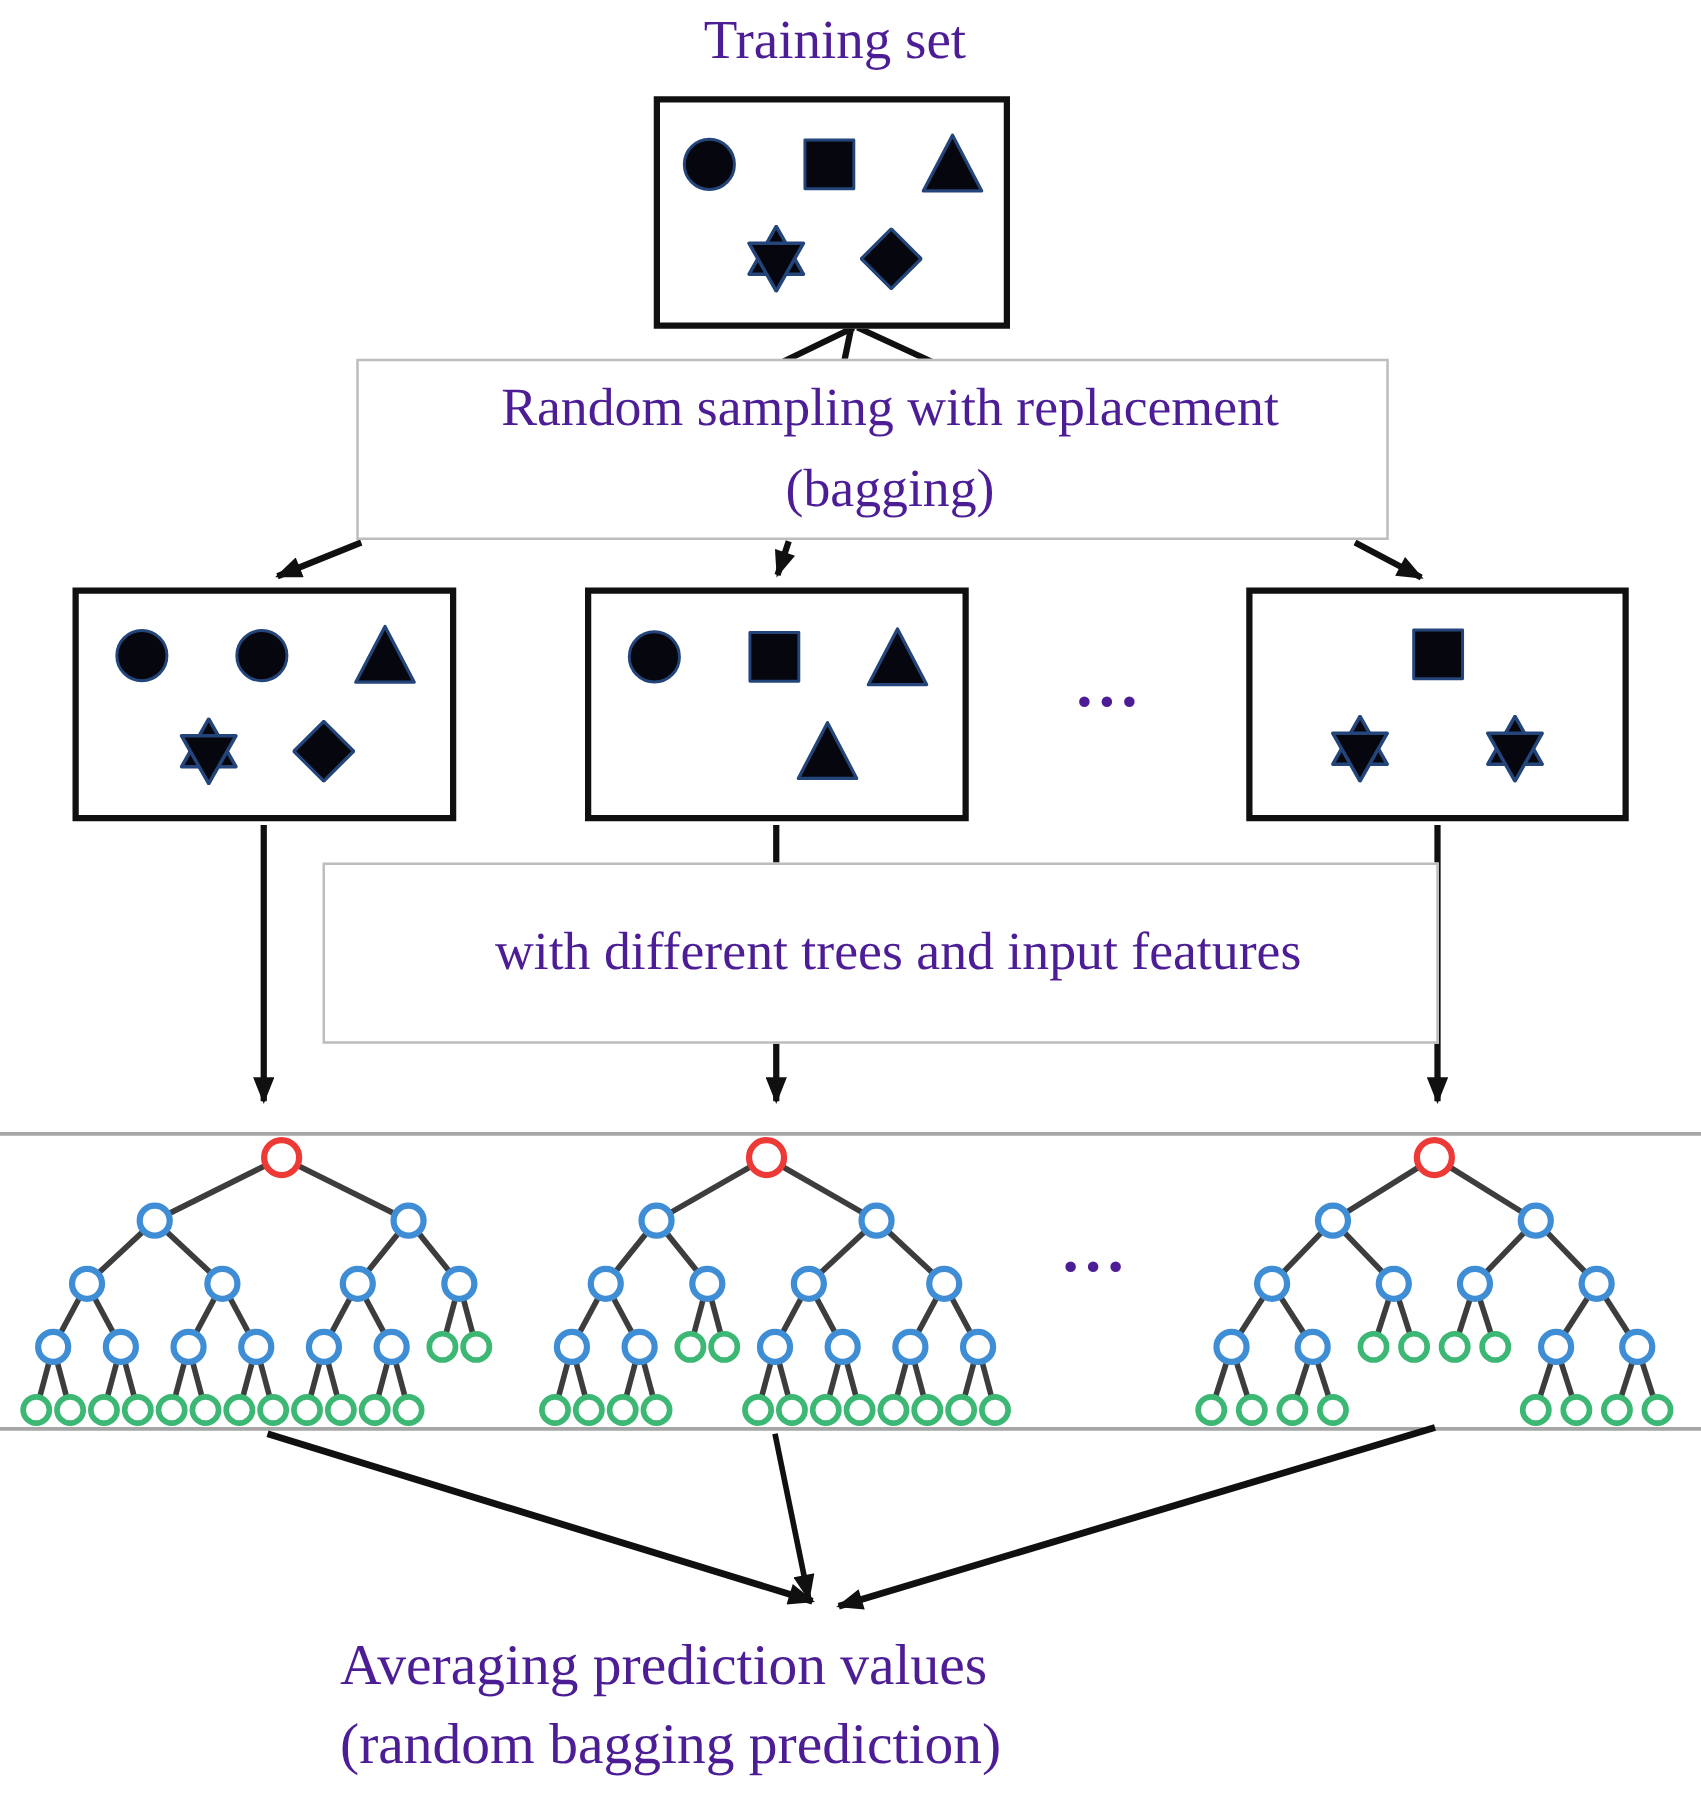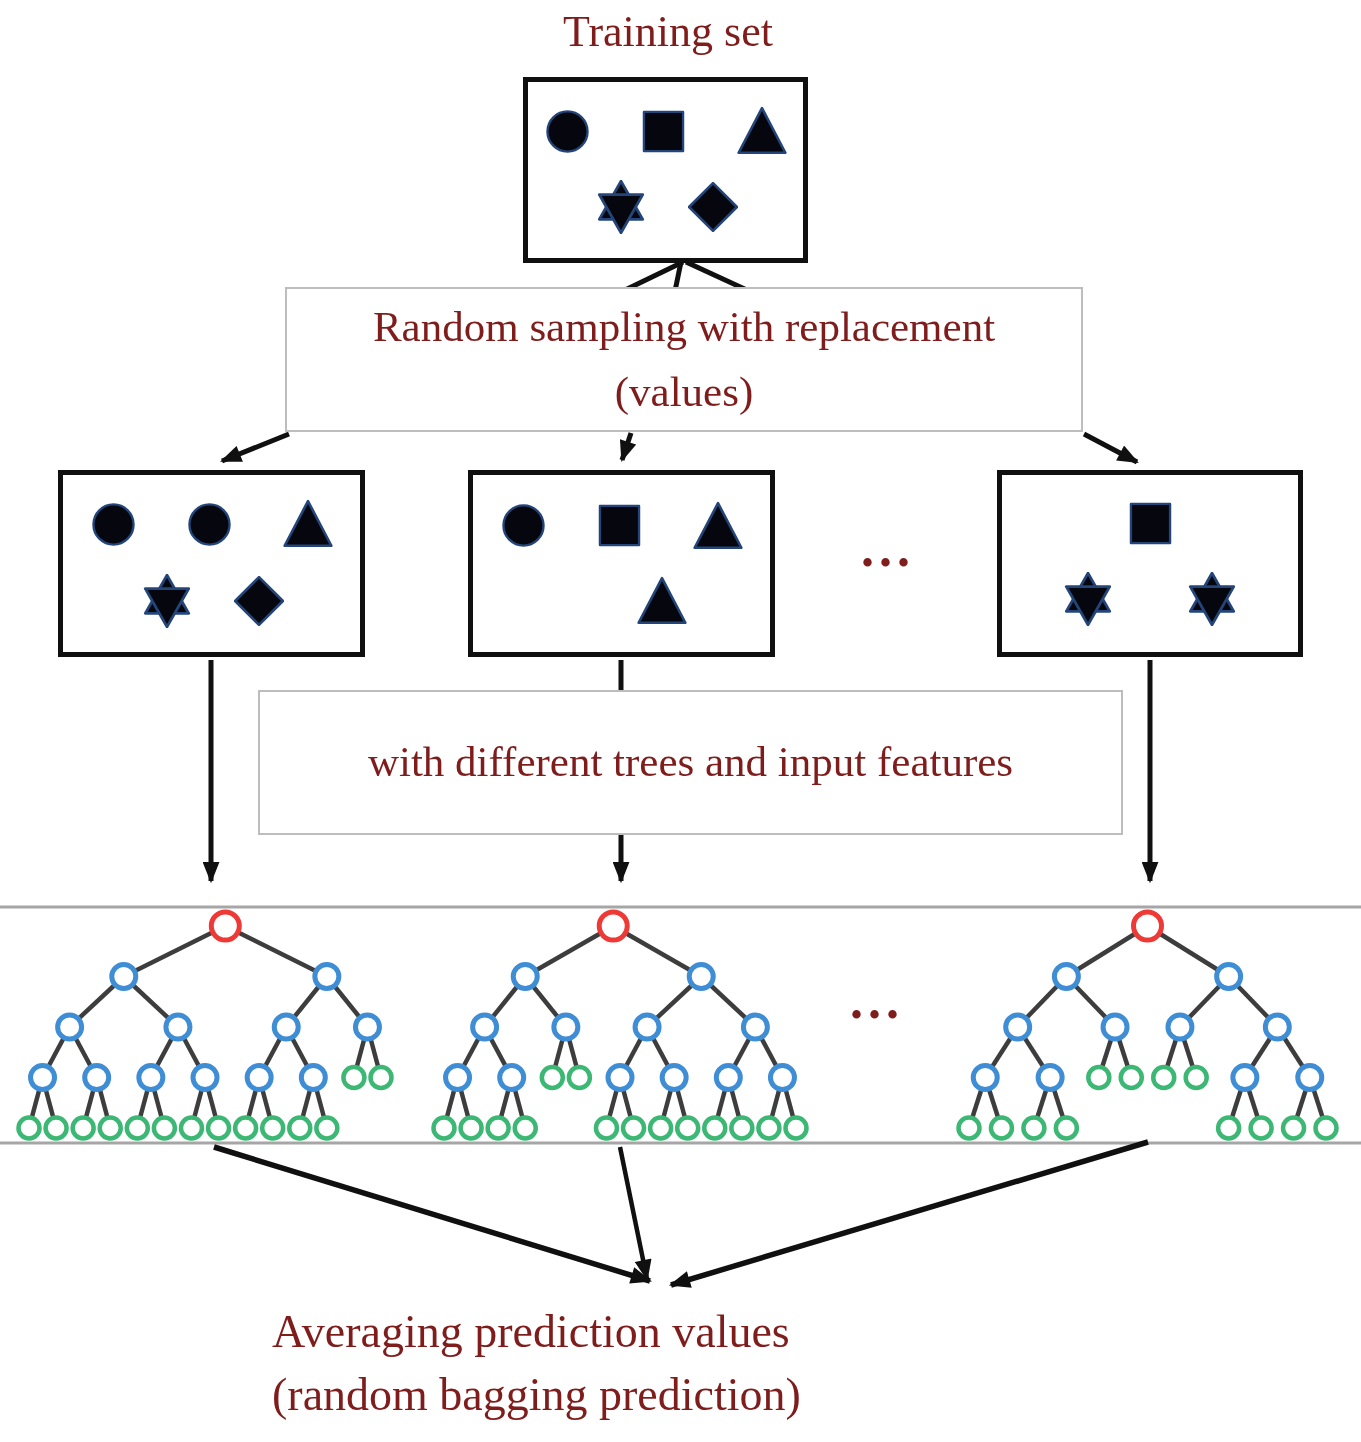--- a/index.html
+++ b/index.html
@@ -1,36 +1,36 @@
 <!DOCTYPE html>
 <html><head>
 <meta charset="utf-8">
 <style>
   html,body{margin:0;padding:0;background:#ffffff;}
   #stage{
     position:relative;width:1361px;height:1442px;background:#ffffff;
-    font-family:"Liberation Serif", serif;color:#7f1d1d;overflow:hidden;
+    font-family:"Liberation Serif", serif;color:#4c1d95;overflow:hidden;
   }
   #connector-layer{position:absolute;left:0;top:0;z-index:1;}
   .z2{position:absolute;z-index:2;}
   .big-label{font-size:44px;text-align:center;white-space:nowrap;}
   .data-box{
     background:#ffffff;border:5px solid #101010;
     display:flex;flex-direction:column;justify-content:space-evenly;align-items:center;
   }
   .shape-row{display:flex;justify-content:center;align-items:center;}
   .shape-row svg{display:block;}
   .gap-lg{gap:51px;}
   .gap-md{gap:40px;}
   .gap-xl{gap:70px;}
   #sample-box-2 .shape-row:nth-child(2){transform:translateX(40px);}
   .label-box{
     background:#ffffff;border:2px solid #bdbdbd;
     display:flex;flex-direction:column;justify-content:center;align-items:center;
-    font-size:43px;line-height:1.5;text-align:center;
+    font-size:43px;line-height:1.5;text-align:center;padding-left:28px;
   }
   .ellipsis{font-size:52px;font-weight:bold;letter-spacing:5px;text-align:center;line-height:1;}
   .tree-svg{position:absolute;z-index:2;}
   #output-label{font-size:46px;line-height:1.38;}
 </style>
 </head>
 <body>
 
 <div id="stage">
 
@@ -81,21 +81,21 @@
           <polygon points="23,45 4.5,12.5 41.5,12.5" fill="#06060e" stroke="#24457a" stroke-width="2.4" stroke-linejoin="round"></polygon>
         </svg>
         <svg width="50" height="50" viewBox="0 0 46 46">
           <polygon points="23,1 45,23 23,45 1,23" fill="#06060e" stroke="#24457a" stroke-width="2.4" stroke-linejoin="round"></polygon>
         </svg>
       </div>
     </div>
 
   <div class="z2 label-box" style="left:285px;top:287px;width:794px;height:141px;">
     <div>Random sampling with replacement</div>
-    <div>(values)</div>
+    <div>(bagging)</div>
   </div>
 
   <div class="z2 data-box" id="sample-box-1" style="left:58px;top:470px;width:297px;height:177px;">
       <div class="shape-row gap-lg">
         <svg width="45" height="45" viewBox="0 0 46 46">
           <circle cx="23" cy="23" r="20.5" fill="#06060e" stroke="#24457a" stroke-width="2.4" stroke-linejoin="round"></circle>
         </svg>
         <svg width="45" height="45" viewBox="0 0 46 46">
           <circle cx="23" cy="23" r="20.5" fill="#06060e" stroke="#24457a" stroke-width="2.4" stroke-linejoin="round"></circle>
         </svg>

